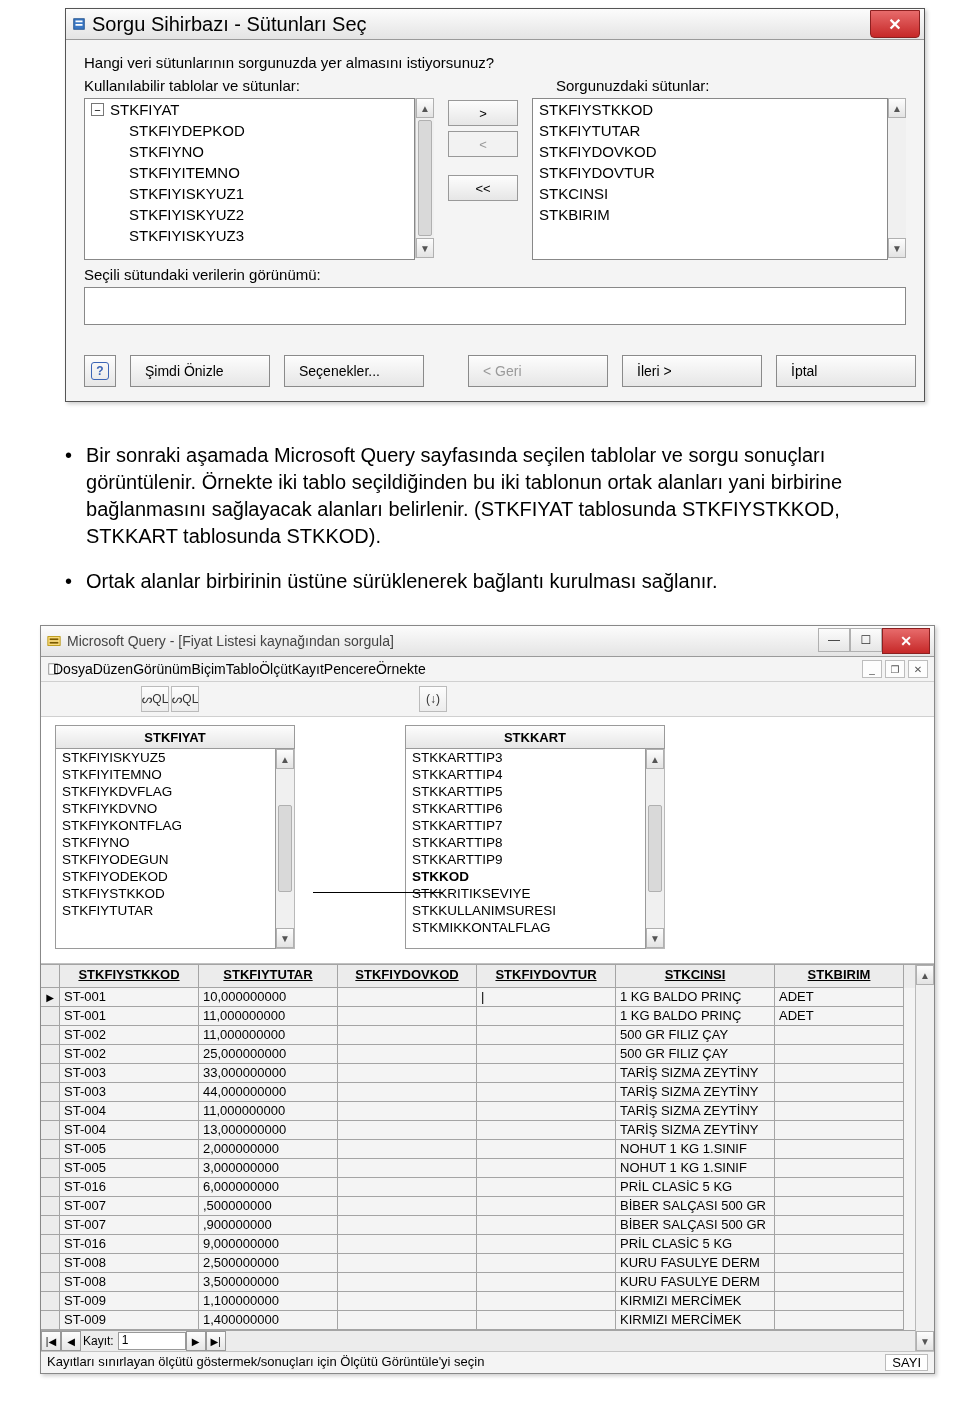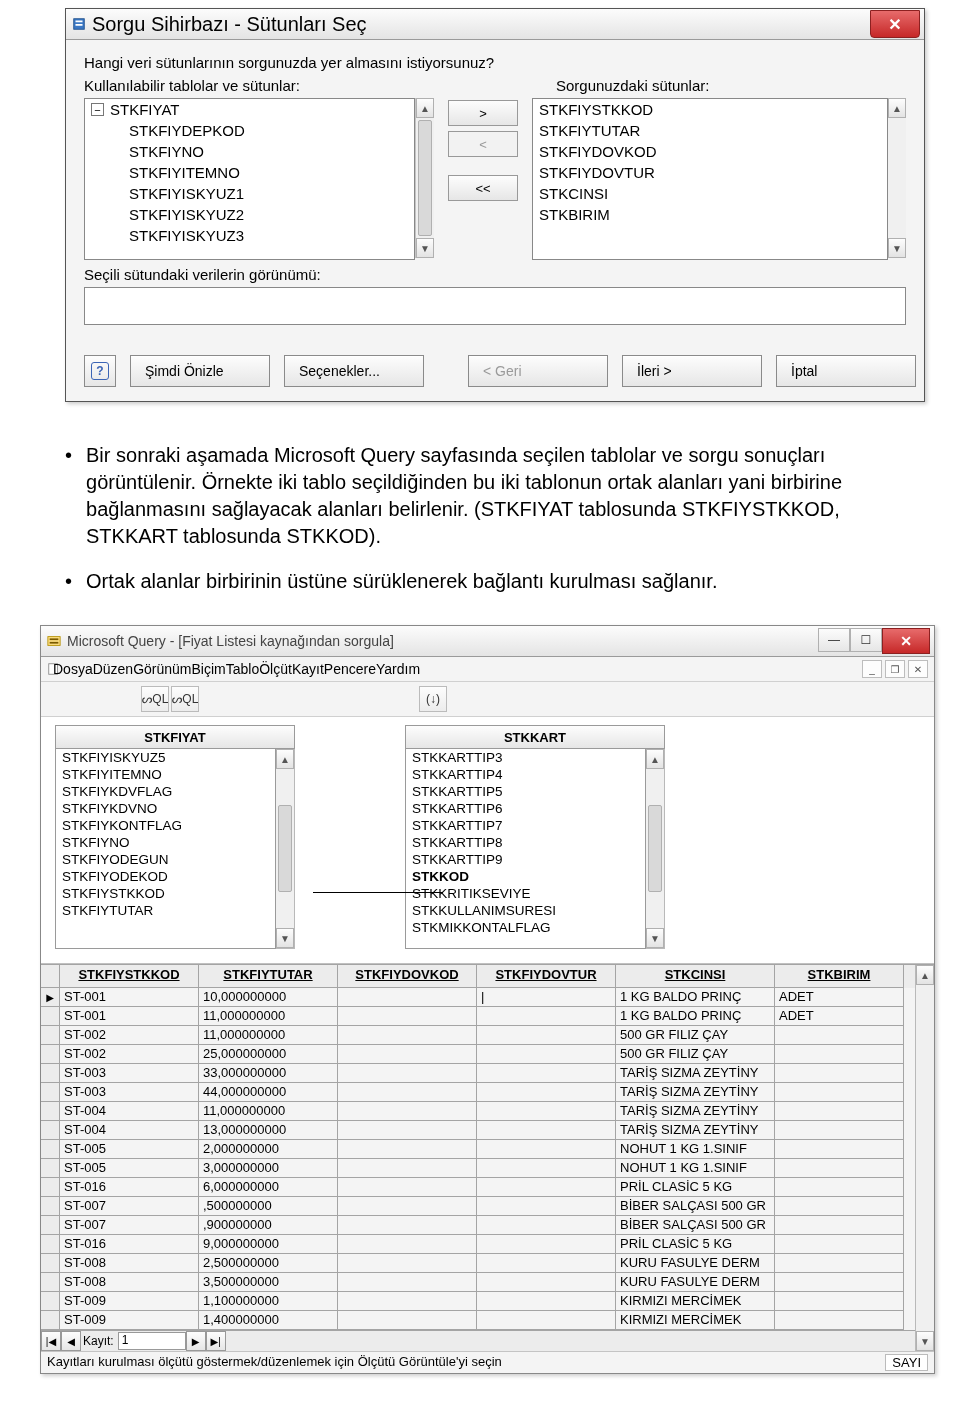--- a/index.html
+++ b/index.html
@@ -571,21 +571,21 @@
           <rect x="2" y="2" width="10" height="12" fill="#fff" stroke="#888"></rect>
         </svg>
       <span class="menu-item">Dosya</span>
       <span class="menu-item">Düzen</span>
       <span class="menu-item">Görünüm</span>
       <span class="menu-item">Biçim</span>
       <span class="menu-item">Tablo</span>
       <span class="menu-item">Ölçüt</span>
       <span class="menu-item">Kayıt</span>
       <span class="menu-item">Pencere</span>
-      <span class="menu-item">Yardım</span>
+      <span class="menu-item">Örnekte</span>
       <div class="mq-sub-sys">
         <div class="sb">_</div>
         <div class="sb">❐</div>
         <div class="sb">✕</div>
       </div>
     </div>
     <div class="mq-toolbar">
       <div class="tool-cluster">
         <div class="tool-btn">ᔕQL</div>
         <div class="tool-btn">ᔕQL</div>
@@ -833,18 +833,18 @@
         </div>
         <div class="grid-scroll-right">
           <div class="scroll-arrow">▲</div>
           <div style="flex:1"></div>
           <div class="scroll-arrow">▼</div>
         </div>
       </div>
     </div>
 
     <div class="mq-status">
-      <span>Kayıtları kurulması ölçütü göstermek/düzenlemek için Ölçütü Görüntüle'yi seçin</span>
+      <span>Kayıtları sınırlayan ölçütü göstermek/sonuçları için Ölçütü Görüntüle'yi seçin</span>
       <span class="status-right">SAYI</span>
     </div>
   </div>
 
 </div>
 
 </body></html>

